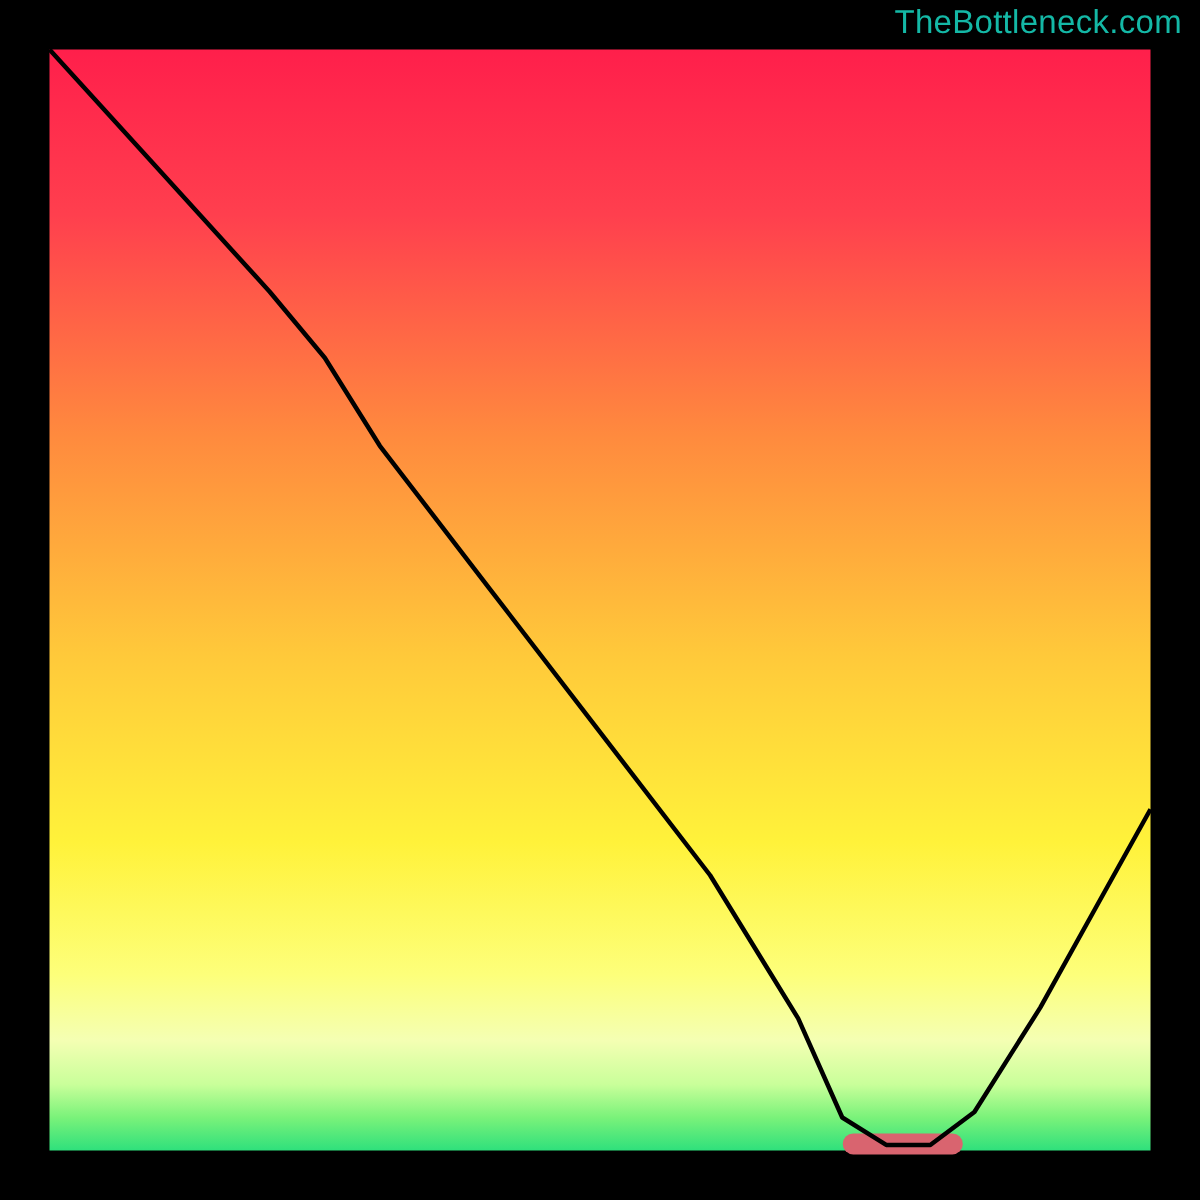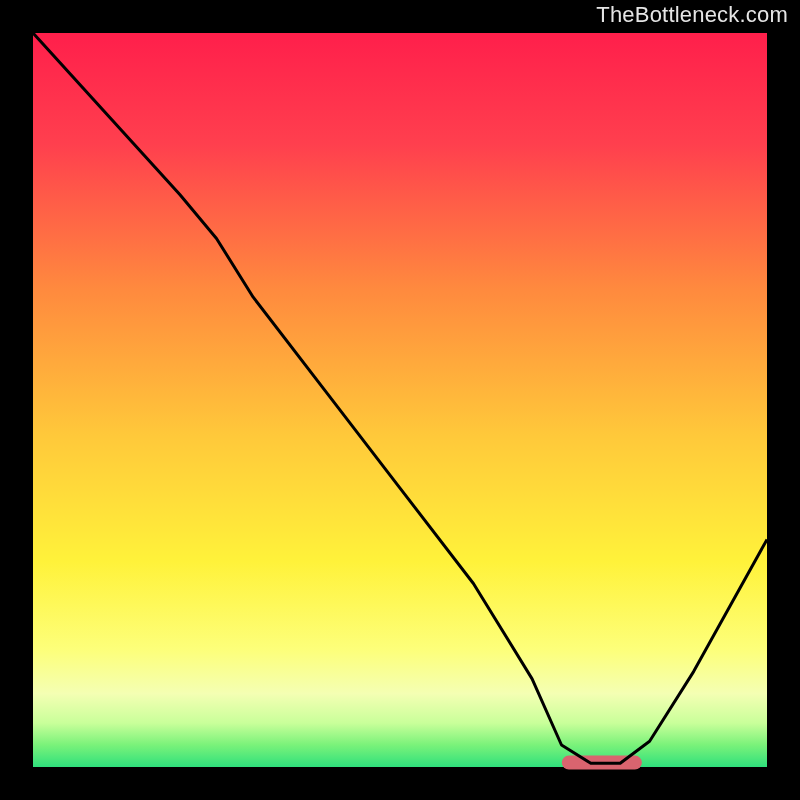--- a/index.html
+++ b/index.html
@@ -16,21 +16,21 @@
     left: 0;
     top: 0;
     width: 800px;
     height: 800px;
     background: #000;
   }
   .watermark {
     position: absolute;
     top: 2px;
     right: 12px;
-    color: #e5e5e5;
+    color: #14b8a6;
     font-size: 22px;
     font-weight: 500;
     letter-spacing: 0.2px;
   }
   svg {
     position: absolute;
     left: 0;
     top: 0;
   }
 </style>

